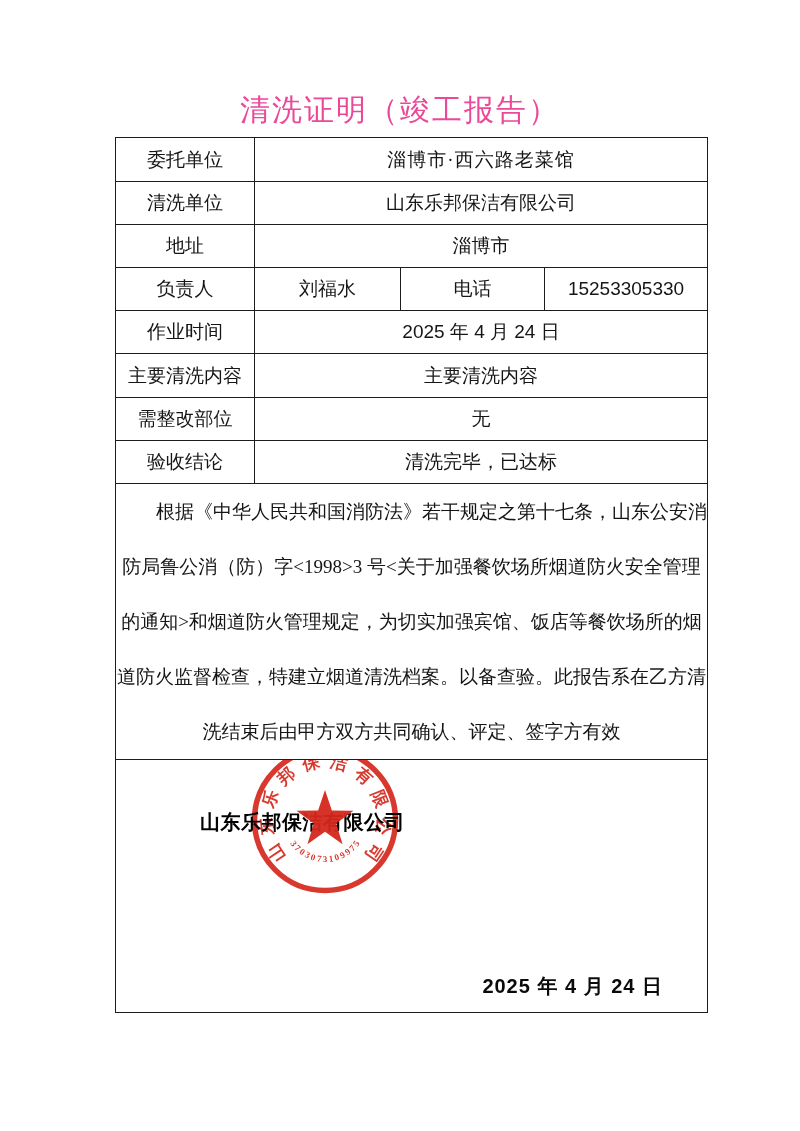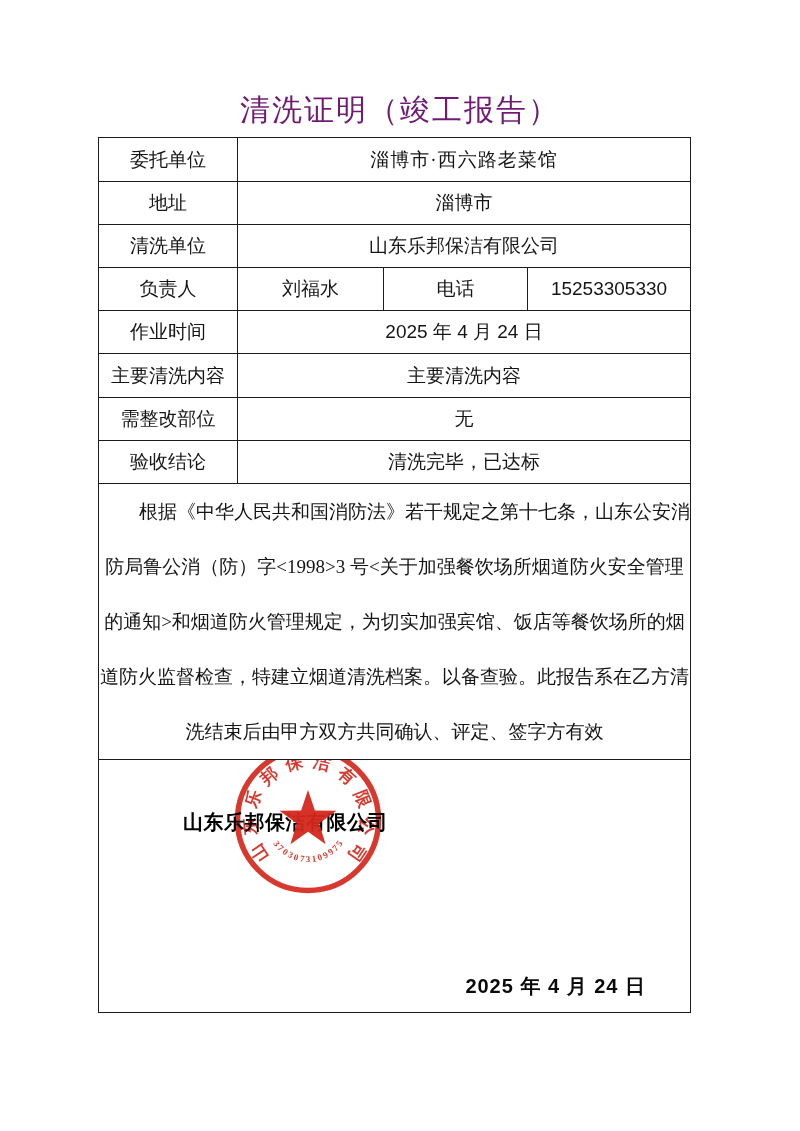--- a/index.html
+++ b/index.html
@@ -8,24 +8,24 @@
     width:800px; height:1131px;
     background:#ffffff;
     font-family:"Liberation Serif","DejaVu Serif",serif;
     color:#111;
     overflow:hidden;
   }
   .doc-title {
     position:absolute; top:90px; left:0;
     width:100%; text-align:center;
     font-size:30px; font-weight:500; letter-spacing:2px;
-    color:#701a75;
+    color:#ec4899;
   }
   table.cert {
-    position:absolute; left:98px; top:137px;
+    position:absolute; left:115px; top:137px;
     width:592px; border-collapse:collapse; table-layout:fixed;
   }
   table.cert td {
     border:1.6px solid #1c1c1c;
     text-align:center; vertical-align:middle;
     font-size:19px; color:#151515;
     padding:0; overflow:hidden;
   }
   .r-std   { height:43px; }
   .r-first { height:44px; }
@@ -76,26 +76,26 @@
         <col style="width:146px">
         <col style="width:144px">
         <col style="width:163px">
     </colgroup>
     <tbody>
       <tr class="r-first">
         <td>委托单位</td>
         <td colspan="3" class="big-val">淄博市·西六路老菜馆</td>
       </tr>
       <tr class="r-std">
+        <td>清洗单位</td>
+        <td colspan="3">山东乐邦保洁有限公司</td>
+      </tr>
+      <tr class="r-std">
         <td>地址</td>
         <td colspan="3">淄博市</td>
-      </tr>
-      <tr class="r-std">
-        <td>清洗单位</td>
-        <td colspan="3">山东乐邦保洁有限公司</td>
       </tr>
       <tr class="r-std">
         <td>负责人</td>
         <td>刘福水</td>
         <td>电话</td>
         <td class="num">15253305330</td>
       </tr>
       <tr class="r-std">
         <td>作业时间</td>
         <td colspan="3" class="num">2025 年 4 月 24 日</td>

